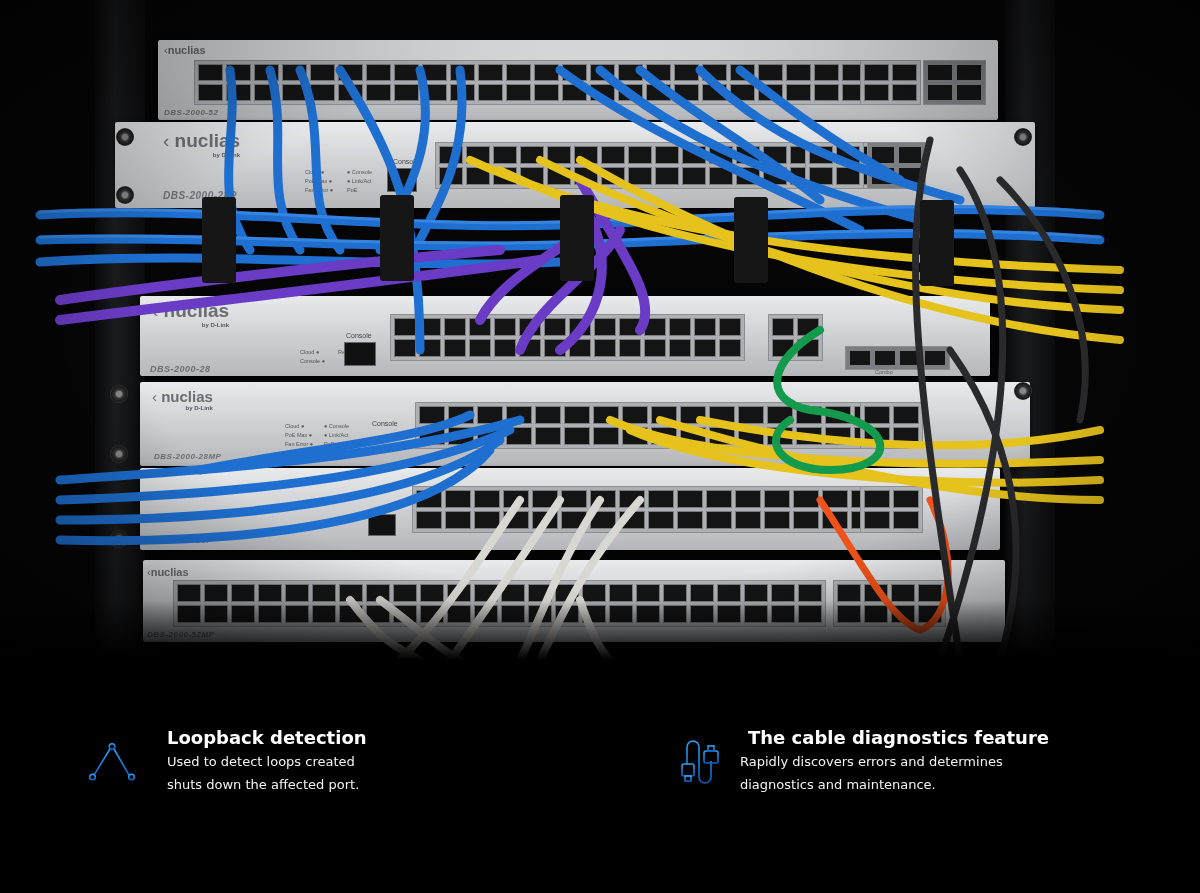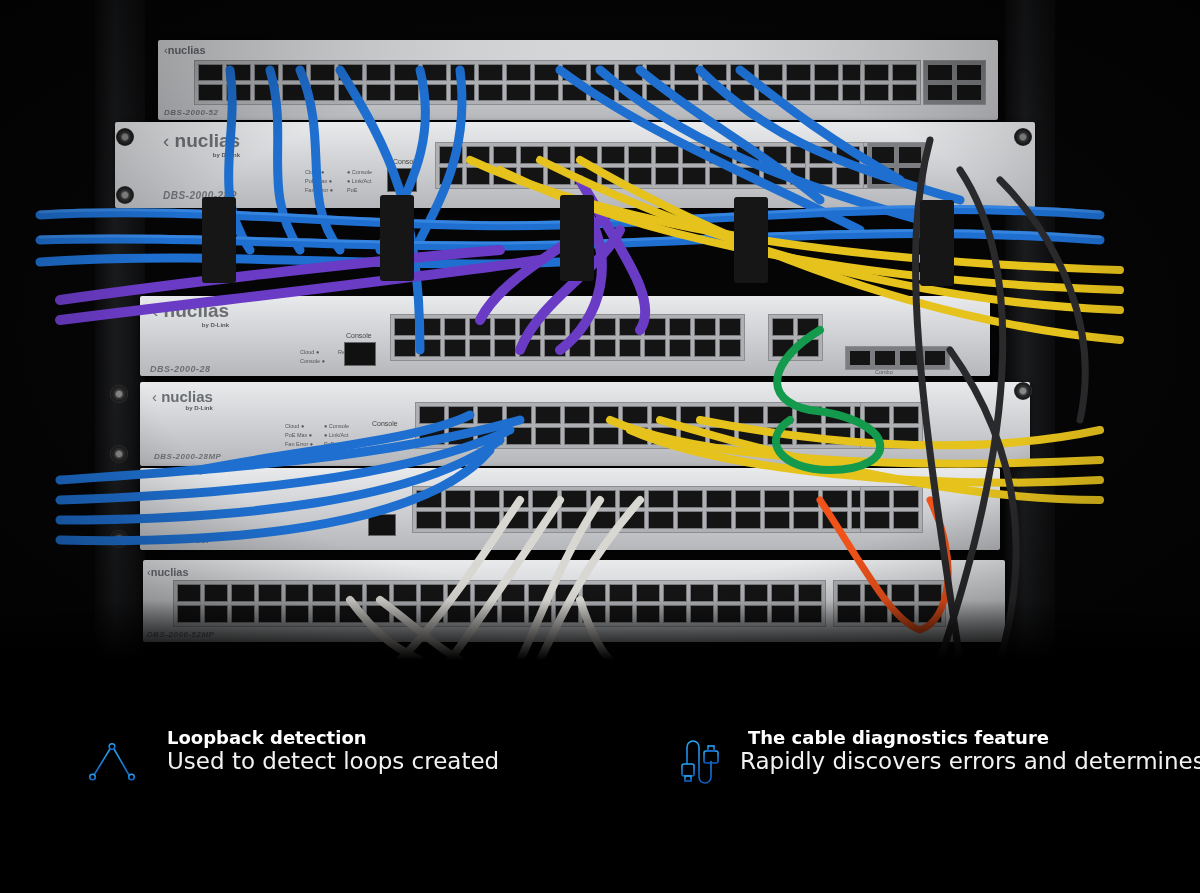--- a/index.html
+++ b/index.html
@@ -17,21 +17,21 @@
   .screw { position:absolute; width:18px; height:18px; border-radius:50%; background:radial-gradient(circle,#888 0 20%,#333 35%,#1a1a1a 60%,#555 80%,#222); }
   .ph { position:absolute; background:#111; border:1px solid #666; }
   .console-lbl { position:absolute; font-family:"Liberation Sans", sans-serif; font-size:7px; color:#444; }
   .led-lbl { position:absolute; font-family:"Liberation Sans", sans-serif; font-size:5.5px; color:#555; line-height:9px; }
   .vignette { position:absolute; left:0; top:0; width:1200px; height:660px; background:radial-gradient(ellipse at center, rgba(0,0,0,0) 55%, rgba(0,0,0,.55) 100%); pointer-events:none; }
   .fade-bottom { position:absolute; left:0; top:600px; width:1200px; height:60px; background:linear-gradient(180deg, rgba(0,0,0,0), #000); }
 
   .feature { position:absolute; top:727px; }
   .feature .icon { position:absolute; top:10px; }
   .feature .title { position:absolute; font-weight:bold; font-size:18px; line-height:22px; white-space:nowrap; color:#fff; }
-  .feature .desc { position:absolute; font-size:23px; line-height:23px; color:#f2f2f2; white-space:nowrap; }
+  .feature .desc { position:absolute; font-size:13px; line-height:23px; color:#f2f2f2; white-space:nowrap; }
   .feature .desc span { display:block; }
 </style>
 </head>
 <body>
 
 <div id="photo">
   <div class="rack-rail" style="left:95px;"></div>
   <div class="rack-rail" style="left:1005px;"></div>
 
   <div class="switch" style="left:158px;top:40px;width:840px;height:80px;">
@@ -475,20 +475,21 @@
         <line x1="8" y1="36" x2="40" y2="36"></line>
         <circle cx="24" cy="5.5" r="2.8"></circle>
         <circle cx="4.5" cy="36" r="2.8"></circle>
         <circle cx="43.5" cy="36" r="2.8"></circle>
       </g>
     </svg>
   </span>
   <div class="title" style="left:79px;top:0;text-align:center;">Loopback detection</div>
   <div class="desc" style="left:79px;top:23px;">
     <span>Used to detect loops created</span>
+    <span>shuts down the affected port.</span>
   </div>
 </div>
 
 <div class="feature" style="left:680px;">
   <span class="icon" style="left:0;top:10px;">
     <svg width="50" height="52" viewBox="0 0 50 52">
       <defs>
           <linearGradient id="g2" x1="0" y1="0" x2="0" y2="1">
             <stop offset="0" stop-color="#28a6f4"></stop>
             <stop offset="1" stop-color="#0f5fc4"></stop>
@@ -499,14 +500,15 @@
         <rect x="24" y="14" width="14" height="12" rx="2"></rect>
         <rect x="28" y="9" width="6" height="5"></rect>
         <rect x="2" y="27" width="12" height="12" rx="2"></rect>
         <rect x="5" y="39" width="6" height="5"></rect>
       </g>
     </svg>
   </span>
   <div class="title" style="left:68px;top:0;">The cable diagnostics feature</div>
   <div class="desc" style="left:60px;top:23px;">
     <span>Rapidly discovers errors and determines</span>
+    <span>diagnostics and maintenance.</span>
   </div>
 </div>
 
 </body></html>

